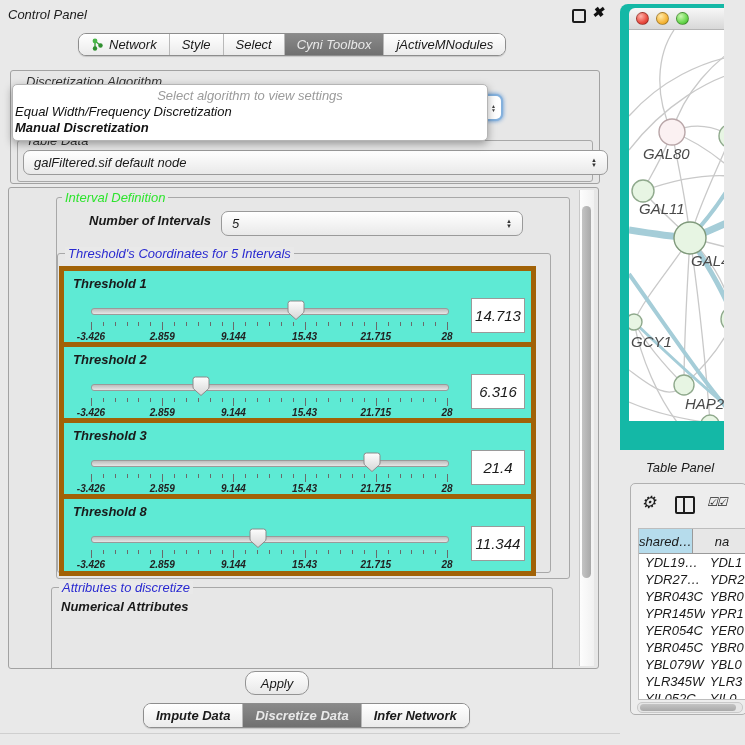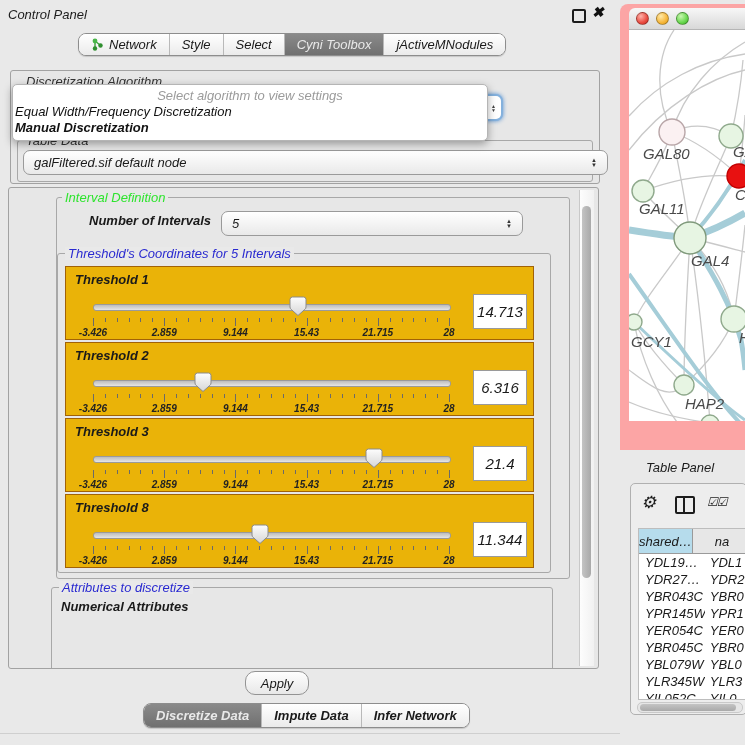--- a/index.html
+++ b/index.html
@@ -38,22 +38,22 @@
          box-shadow:0 3px 9px rgba(0,0,0,.35);z-index:50;padding:3px 0 4px 0;}
   .popup .hdr{font-size:13px;color:#9b9b9b;text-align:center;height:16px;line-height:16px;}
   .popup .opt{font-size:13px;color:#111;height:16px;line-height:16px;padding-left:2px;}
   .popup .opt.boldopt{font-weight:bold;}
   .combo-fragment{left:486px;top:94px;width:15px;height:23px;background:#fff;
         border:2px solid #84b1dd;border-left:none;border-radius:0 7px 7px 0;
         box-shadow:0 0 4px #5591d2;z-index:5;display:flex;align-items:center;justify-content:center;}
   .combo-fragment .stepper{font-size:5px;line-height:4px;color:#444;}
 
   
-  .thpanel{position:absolute;left:56px;width:467px;height:72px;background:#eab308;
-           border:1px solid #a16207;}
+  .thpanel{position:absolute;left:50px;width:467px;height:72px;background:#5eead4;
+           border:5px solid #a16207;}
   .thlabel{position:absolute;left:9px;top:5px;font-size:13px;font-weight:bold;}
   .trackzone{position:absolute;left:27px;top:28px;width:356px;height:22px;}
   .track{position:absolute;left:0;top:9px;width:100%;height:5px;border-radius:3px;
          background:linear-gradient(#bdbdbd,#e6e6e6);border:1px solid #9a9a9a;}
   .knob{position:absolute;top:1px;}
   .tickrow{position:absolute;left:27px;top:51px;width:356px;height:9px;}
   .tick{position:absolute;top:0;width:1px;height:4px;background:#6a6a6a;}
   .tick.major{height:8px;}
   .labelrow{position:absolute;left:27px;top:60px;width:356px;height:11px;}
   .ticklabel{position:absolute;transform:translateX(-50%);font-size:10px;font-weight:bold;color:#222;white-space:nowrap;}
@@ -67,21 +67,21 @@
   .hthumb{position:absolute;top:1px;height:7px;border-radius:4px;background:linear-gradient(#c4c4c4,#a9a9a9);}
 
   
   .listbox{background:#fff;overflow:hidden;}
   .listbox .item{font-size:13px;height:16px;line-height:16px;padding-left:7px;white-space:nowrap;}
 
   .applybtn{left:245px;top:671px;width:62px;height:22px;background:linear-gradient(#fefefe,#e8e8e8);
             border:1px solid #939393;border-radius:10px;font-size:13px;display:flex;align-items:center;justify-content:center;}
 
   
-  .netwin{left:620px;top:4px;width:125px;height:446px;background:#fca5a5;border-radius:8px 0 0 0;}
+  .netwin{left:620px;top:4px;width:104px;height:446px;background:#14b8a6;border-radius:8px 0 0 0;}
   .nettitle{position:absolute;left:9px;top:4px;right:0;height:21px;border-radius:6px 0 0 0;
             background:linear-gradient(#f7f7f7,#d8d8d8);border-bottom:1px solid #b5b5b5;
             display:flex;align-items:center;gap:7px;padding-left:7px;}
   .light{width:11px;height:11px;border-radius:50%;border:1px solid rgba(0,0,0,.3);}
   .netcanvas{position:absolute;left:9px;top:26px;right:0;height:391px;background:#fff;overflow:hidden;}
 
   
   .tp-title{left:646px;top:460px;font-size:13px;color:#1c1c1c;}
   .tpbox{left:630px;top:483px;width:115px;height:230px;background:#ededed;border:1px solid #b0b0b0;border-radius:5px;}
   .colicon{width:16px;height:14px;border:2px solid #1c1c1c;border-radius:2px;position:relative;}
@@ -387,25 +387,25 @@
     <div class="gbox abs" style="left:42px;top:399px;width:500px;height:90px;"></div>
     <div class="glabel blue" style="left:50px;top:393px;background:#e9e9e9;">Attributes to discretize</div>
     <div class="abs" style="left:52px;top:411px;font-size:13px;font-weight:bold;">Numerical Attributes</div>
   </div>
 
   <div class="abs applybtn">Apply</div>
 
   <div class="abs" style="left:0;top:733px;width:620px;height:1px;background:#cfcfcf;"></div>
 
   <div class="abs tabstrip bottomstrip" style="left:143px;top:703px;">
+    <div class="seg" style="height:23px;">
+        <span>Impute Data</span>
+      </div>
     <div class="seg sel" style="height:23px;">
         <span>Discretize Data</span>
-      </div>
-    <div class="seg" style="height:23px;">
-        <span>Impute Data</span>
       </div>
     <div class="seg" style="height:23px;">
         <span>Infer Network</span>
       </div>
   </div>
 
   <div class="abs netwin">
     <div class="nettitle">
       <div class="light" style="background:radial-gradient(circle at 35% 30%, #ffb3ab, #ea4d42 60%, #c22a20);"></div>
       <div class="light" style="background:radial-gradient(circle at 35% 30%, #ffe9a8, #f6b73c 60%, #d99a14);"></div>

